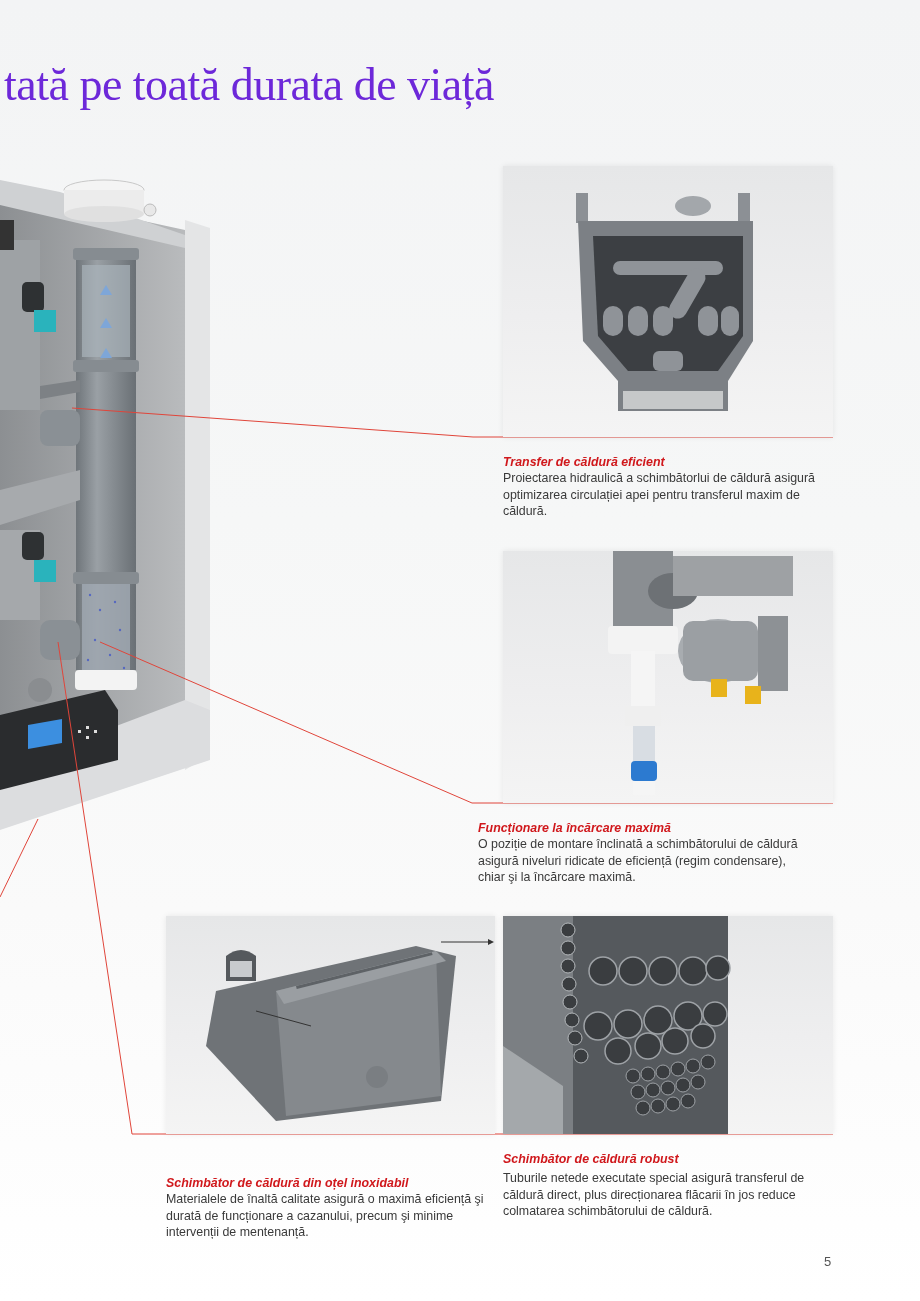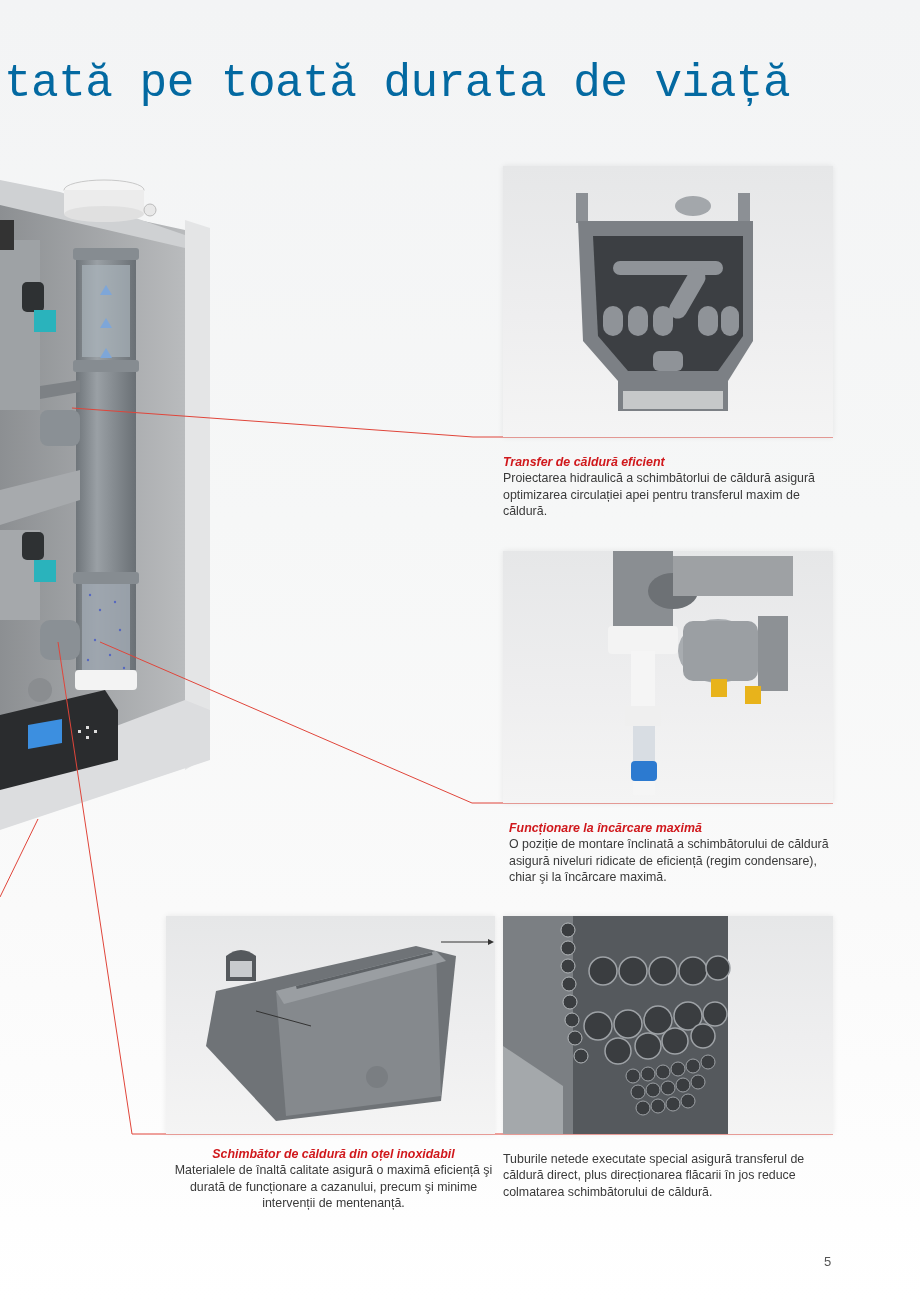--- a/index.html
+++ b/index.html
@@ -4,22 +4,22 @@
 <style>
   html, body { margin: 0; padding: 0; }
   body {
     width: 920px; height: 1301px; overflow: hidden; position: relative;
     background: linear-gradient(180deg, #f3f4f5 0%, #f6f7f7 40%, #fafafa 70%, #ffffff 100%);
     font-family: "Liberation Sans", "DejaVu Sans", sans-serif;
     color: #333;
   }
   .page-title {
     position: absolute; left: 4px; top: 58px;
-    font-family: Liberation Mono, monospace; font-weight: 200;
-    font-size: 46px; letter-spacing: -0.5px; color: #0369a1; white-space: nowrap;
+    font-family: Liberation Serif, serif; font-weight: 200;
+    font-size: 46px; letter-spacing: -0.5px; color: #6d28d9; white-space: nowrap;
     -webkit-font-smoothing: antialiased;
   }
   
   .boiler { position: absolute; left: 0; top: 170px; width: 215px; height: 660px; }
   .photo {
     position: absolute; overflow: hidden;
     background: linear-gradient(180deg, #e6e7e8 0%, #eeeeef 55%, #f4f4f4 100%);
     box-shadow: 0 0 6px rgba(0,0,0,0.08);
   }
   .photo svg { position: absolute; left: 0; top: 0; width: 100%; height: 100%; }
@@ -151,42 +151,42 @@
     <rect x="130" y="175" width="22" height="60" fill="#d8dde3"></rect>
     <rect x="128" y="210" width="26" height="20" rx="4" fill="#2c7ad0"></rect>
     <rect x="130" y="230" width="22" height="14" fill="#f5f5f5"></rect>
     <ellipse cx="215" cy="100" rx="40" ry="32" fill="#a8acb0"></ellipse>
     <rect x="180" y="70" width="75" height="60" rx="10" fill="#9b9fa3"></rect>
     <rect x="255" y="65" width="30" height="75" fill="#8d9195"></rect>
     <rect x="208" y="128" width="16" height="18" fill="#e8b31b"></rect>
     <rect x="242" y="135" width="16" height="18" fill="#e8b31b"></rect>
   </svg>
 </div>
-<div class="caption" style="left:509px; top:820px;">
+<div class="caption" style="left:478px; top:820px;">
   <span class="cap-title">Funcționare la încărcare maximă</span>
   <span>O poziție de montare înclinată a schimbătorului de căldură asigură niveluri ridicate de eficiență (regim condensare), chiar şi la încărcare maximă.</span>
 </div>
 
 <div class="photo" style="left:166px; top:916px; width:329px; height:218px;">
   <svg viewBox="0 0 329 218" xmlns="http://www.w3.org/2000/svg">
     <polygon points="50,75 250,30 290,40 275,185 110,205 40,130" fill="#6f7377"></polygon>
     <polygon points="110,75 270,35 275,180 120,200" fill="#85898d"></polygon>
     <polygon points="110,75 270,35 280,45 118,88" fill="#9a9ea2"></polygon>
     <g fill="#5e6266">
       <rect x="130" y="70" width="140" height="3" transform="rotate(-14 130 70)"></rect>
     </g>
     <path d="M60 40 q15 -12 30 0 v25 h-30 z" fill="#55595d"></path>
     <rect x="64" y="45" width="22" height="16" fill="#c8cbce"></rect>
     <rect x="200" y="150" width="22" height="22" rx="11" fill="#7a7e82"></rect>
     <line x1="275" y1="26" x2="322" y2="26" stroke="#333" stroke-width="1"></line>
     <polygon points="322,23 328,26 322,29" fill="#333"></polygon>
     <line x1="90" y1="95" x2="145" y2="110" stroke="#333" stroke-width="1"></line>
   </svg>
 </div>
-<div class="caption" style="left:166px; top:1146px;text-align:center;">
+<div class="caption" style="left:166px; top:1175px;">
   <span class="cap-title">Schimbător de căldură din oțel inoxidabil</span>
   <span>Materialele de înaltă calitate asigură o maximă eficiență şi durată de funcționare a cazanului, precum şi minime intervenții de mentenanță.</span>
 </div>
 
 <div class="photo" style="left:503px; top:916px; width:330px; height:218px;">
   <svg viewBox="0 0 330 218" xmlns="http://www.w3.org/2000/svg">
     <rect x="0" y="0" width="225" height="218" fill="#55595d"></rect>
     <polygon points="0,0 70,0 70,218 0,218" fill="#7b7f83"></polygon>
     <polygon points="0,130 60,170 60,218 0,218" fill="#a4a8ab"></polygon>
     <g fill="#3a3d40" stroke="#9ea2a6" stroke-width="1.5">
@@ -228,16 +228,17 @@
         <circle cx="65" cy="50" r="7"></circle>
         <circle cx="66" cy="68" r="7"></circle>
       <circle cx="67" cy="86" r="7"></circle>
         <circle cx="69" cy="104" r="7"></circle>
         <circle cx="72" cy="122" r="7"></circle>
         <circle cx="78" cy="140" r="7"></circle>
     </g>
   </svg>
 </div>
 <div class="caption" style="left:503px; top:1151px;">
+  <span class="cap-title" style="margin-bottom:3px;">Schimbător de căldură robust</span>
   <span>Tuburile netede executate special asigură transferul de căldură direct, plus direcționarea flăcarii în jos reduce colmatarea schimbătorului de căldură.</span>
 </div>
 
 <div class="page-number">5</div>
 
 </body></html>

